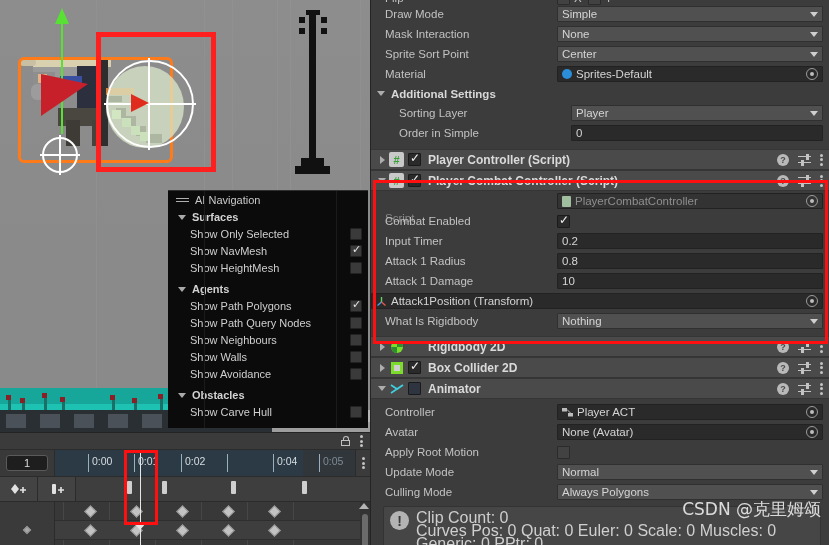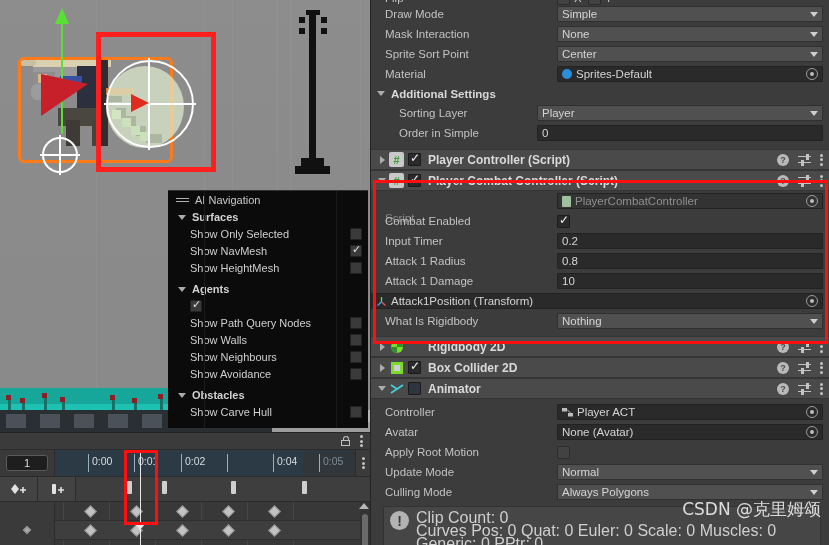--- a/index.html
+++ b/index.html
@@ -95,21 +95,21 @@
   
   #inspector {
     position:absolute; left:370px; top:0; width:459px; height:545px;
     background:#3c3c3c; color:#c8c8c8; font-size:11.5px;
     border-left:1px solid #242424;
     overflow:hidden;
   }
   .insp-row { display:flex; align-items:center; height:20px; padding:0 6px 0 0; }
   .insp-label { color:#c2c2c2; font-size:11.5px; white-space:nowrap; }
   .lbl-l1 { padding-left:14px; width:186px; }
-  .lbl-l2 { padding-left:28px; width:166px; }
+  .lbl-l2 { padding-left:28px; width:200px; }
   .lbl-dim { color:#8a8a8a;margin-top:34px; }
   .field { flex:1; height:16px; display:flex; align-items:center;
     padding:0 4px; font-size:11.5px; color:#d4d4d4; border-radius:1px; }
   .f-dropdown { background:#505050; border:1px solid #303030; justify-content:space-between; }
   .f-text { background:#2a2a2a; border:1px solid #222; }
   .f-object { background:#2a2a2a; border:1px solid #222; justify-content:space-between; }
   .f-object.dim { background:#333; color:#8f8f8f; }
   .caret-dn { width:0;height:0;border-left:4px solid transparent;border-right:4px solid transparent;
     border-top:5px solid #cfcfcf; }
   .obj-pick { width:12px; height:12px; border-radius:50%; border:1px solid #9b9b9b;
@@ -344,32 +344,33 @@
     <div class="nav-row">
       <span class="lbl">Show HeightMesh</span>
       <span class="nav-cb"></span>
     </div>
 
     <div class="nav-group" style="margin-top:5px">
       <span class="tri"></span>
       <span>Agents</span>
     </div>
     <div class="nav-row">
+      <span class="lbl">Show Path Polygons</span>
       <span class="nav-cb on"></span>
     </div>
     <div class="nav-row">
       <span class="lbl">Show Path Query Nodes</span>
       <span class="nav-cb"></span>
     </div>
     <div class="nav-row">
+      <span class="lbl">Show Neighbours</span>
+      <span class="nav-cb"></span>
+    </div>
+    <div class="nav-row">
       <span class="lbl">Show Walls</span>
-      <span class="nav-cb"></span>
-    </div>
-    <div class="nav-row">
-      <span class="lbl">Show Neighbours</span>
       <span class="nav-cb"></span>
     </div>
     <div class="nav-row">
       <span class="lbl">Show Avoidance</span>
       <span class="nav-cb"></span>
     </div>
 
     <div class="nav-group" style="margin-top:5px">
       <span class="tri"></span>
       <span>Obstacles</span>

